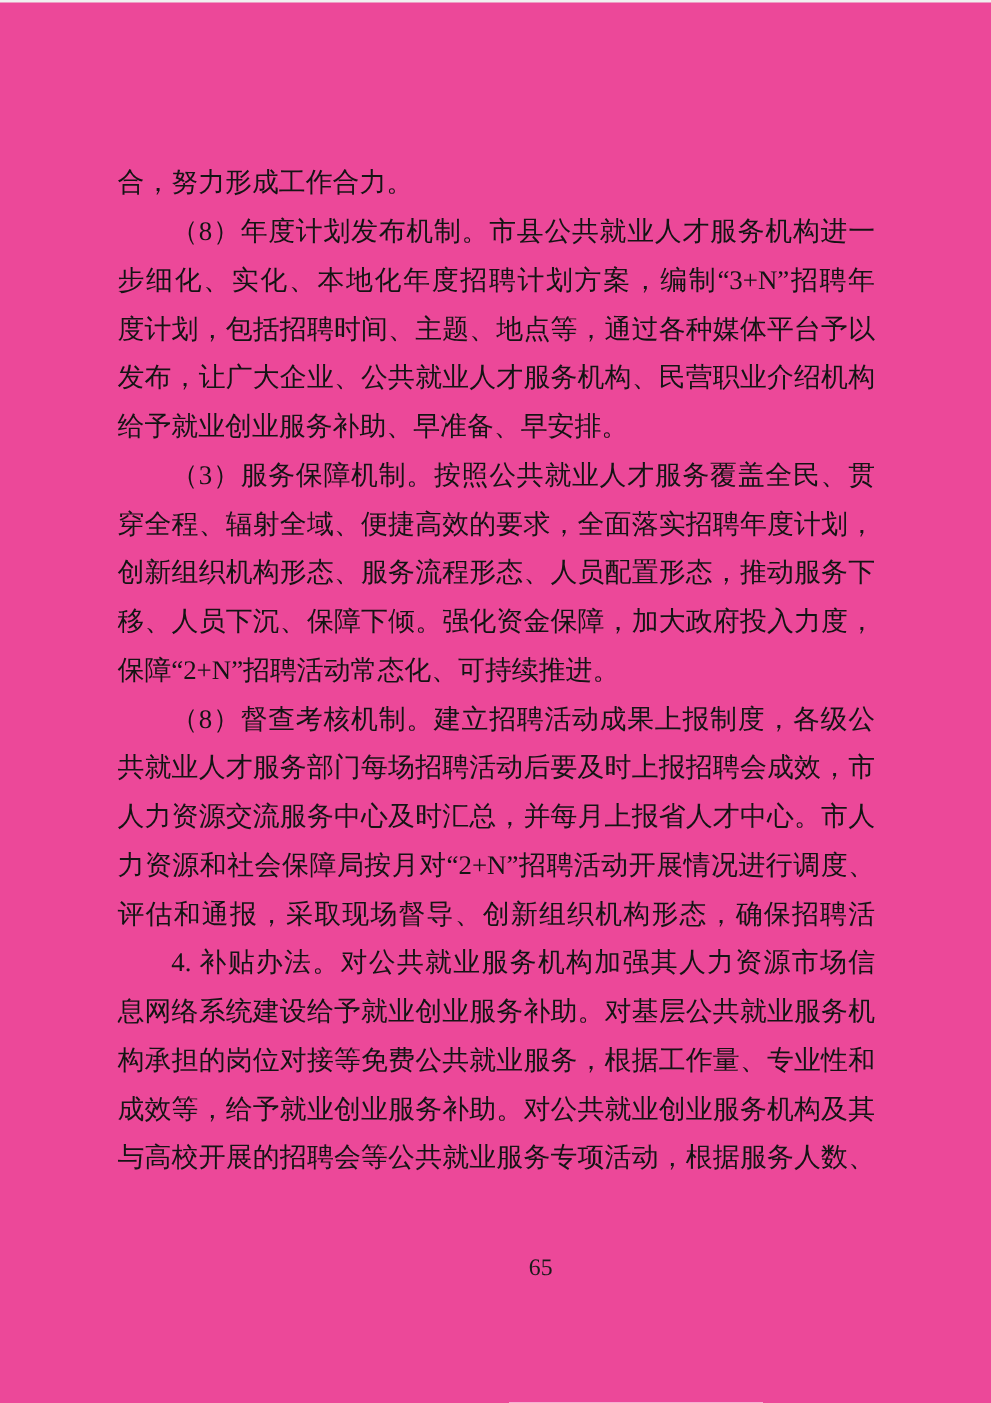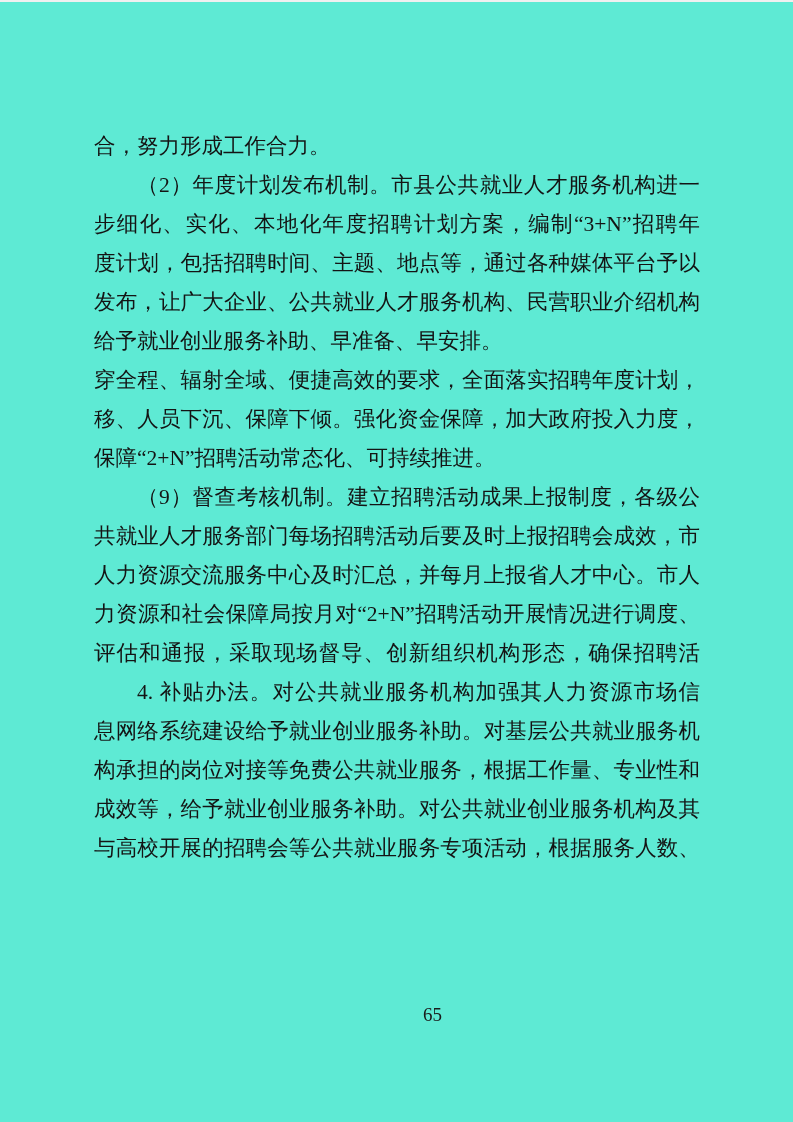--- a/index.html
+++ b/index.html
@@ -4,21 +4,21 @@
 <style>
   html, body {
     margin: 0;
     padding: 0;
     background: #ffffff;
   }
   .page {
     position: relative;
     width: 793px;
     height: 1122px;
-    background: #5eead4;
+    background: #ec4899;
     overflow: hidden;
     font-family: "Liberation Serif", "DejaVu Serif", serif;
     color: #141414;
   }
   .scan-edge {
     position: absolute;
     top: 0; left: 0;
     width: 100%; height: 2px;
     background: #f0f0f0;
   }
@@ -64,35 +64,37 @@
 <div class="page">
   <div class="scan-edge"></div>
 
   <div class="text-block">
 
     <div class="paragraph">
       <div class="line end">合，努力形成工作合力。</div>
     </div>
 
     <div class="paragraph">
-      <div class="line indent">（2）年度计划发布机制。市县公共就业人才服务机构进一</div>
+      <div class="line indent">（8）年度计划发布机制。市县公共就业人才服务机构进一</div>
       <div class="line">步细化、实化、本地化年度招聘计划方案，编制“3+N”招聘年</div>
       <div class="line">度计划，包括招聘时间、主题、地点等，通过各种媒体平台予以</div>
       <div class="line">发布，让广大企业、公共就业人才服务机构、民营职业介绍机构</div>
       <div class="line end">给予就业创业服务补助、早准备、早安排。</div>
     </div>
 
     <div class="paragraph">
+      <div class="line indent">（3）服务保障机制。按照公共就业人才服务覆盖全民、贯</div>
       <div class="line">穿全程、辐射全域、便捷高效的要求，全面落实招聘年度计划，</div>
+      <div class="line">创新组织机构形态、服务流程形态、人员配置形态，推动服务下</div>
       <div class="line">移、人员下沉、保障下倾。强化资金保障，加大政府投入力度，</div>
       <div class="line end">保障“2+N”招聘活动常态化、可持续推进。</div>
     </div>
 
     <div class="paragraph">
-      <div class="line indent">（9）督查考核机制。建立招聘活动成果上报制度，各级公</div>
+      <div class="line indent">（8）督查考核机制。建立招聘活动成果上报制度，各级公</div>
       <div class="line">共就业人才服务部门每场招聘活动后要及时上报招聘会成效，市</div>
       <div class="line">人力资源交流服务中心及时汇总，并每月上报省人才中心。市人</div>
       <div class="line">力资源和社会保障局按月对“2+N”招聘活动开展情况进行调度、</div>
       <div class="line">评估和通报，采取现场督导、创新组织机构形态，确保招聘活</div>
     </div>
 
     <div class="paragraph">
       <div class="line indent">4. 补贴办法。对公共就业服务机构加强其人力资源市场信</div>
       <div class="line">息网络系统建设给予就业创业服务补助。对基层公共就业服务机</div>
       <div class="line">构承担的岗位对接等免费公共就业服务，根据工作量、专业性和</div>

